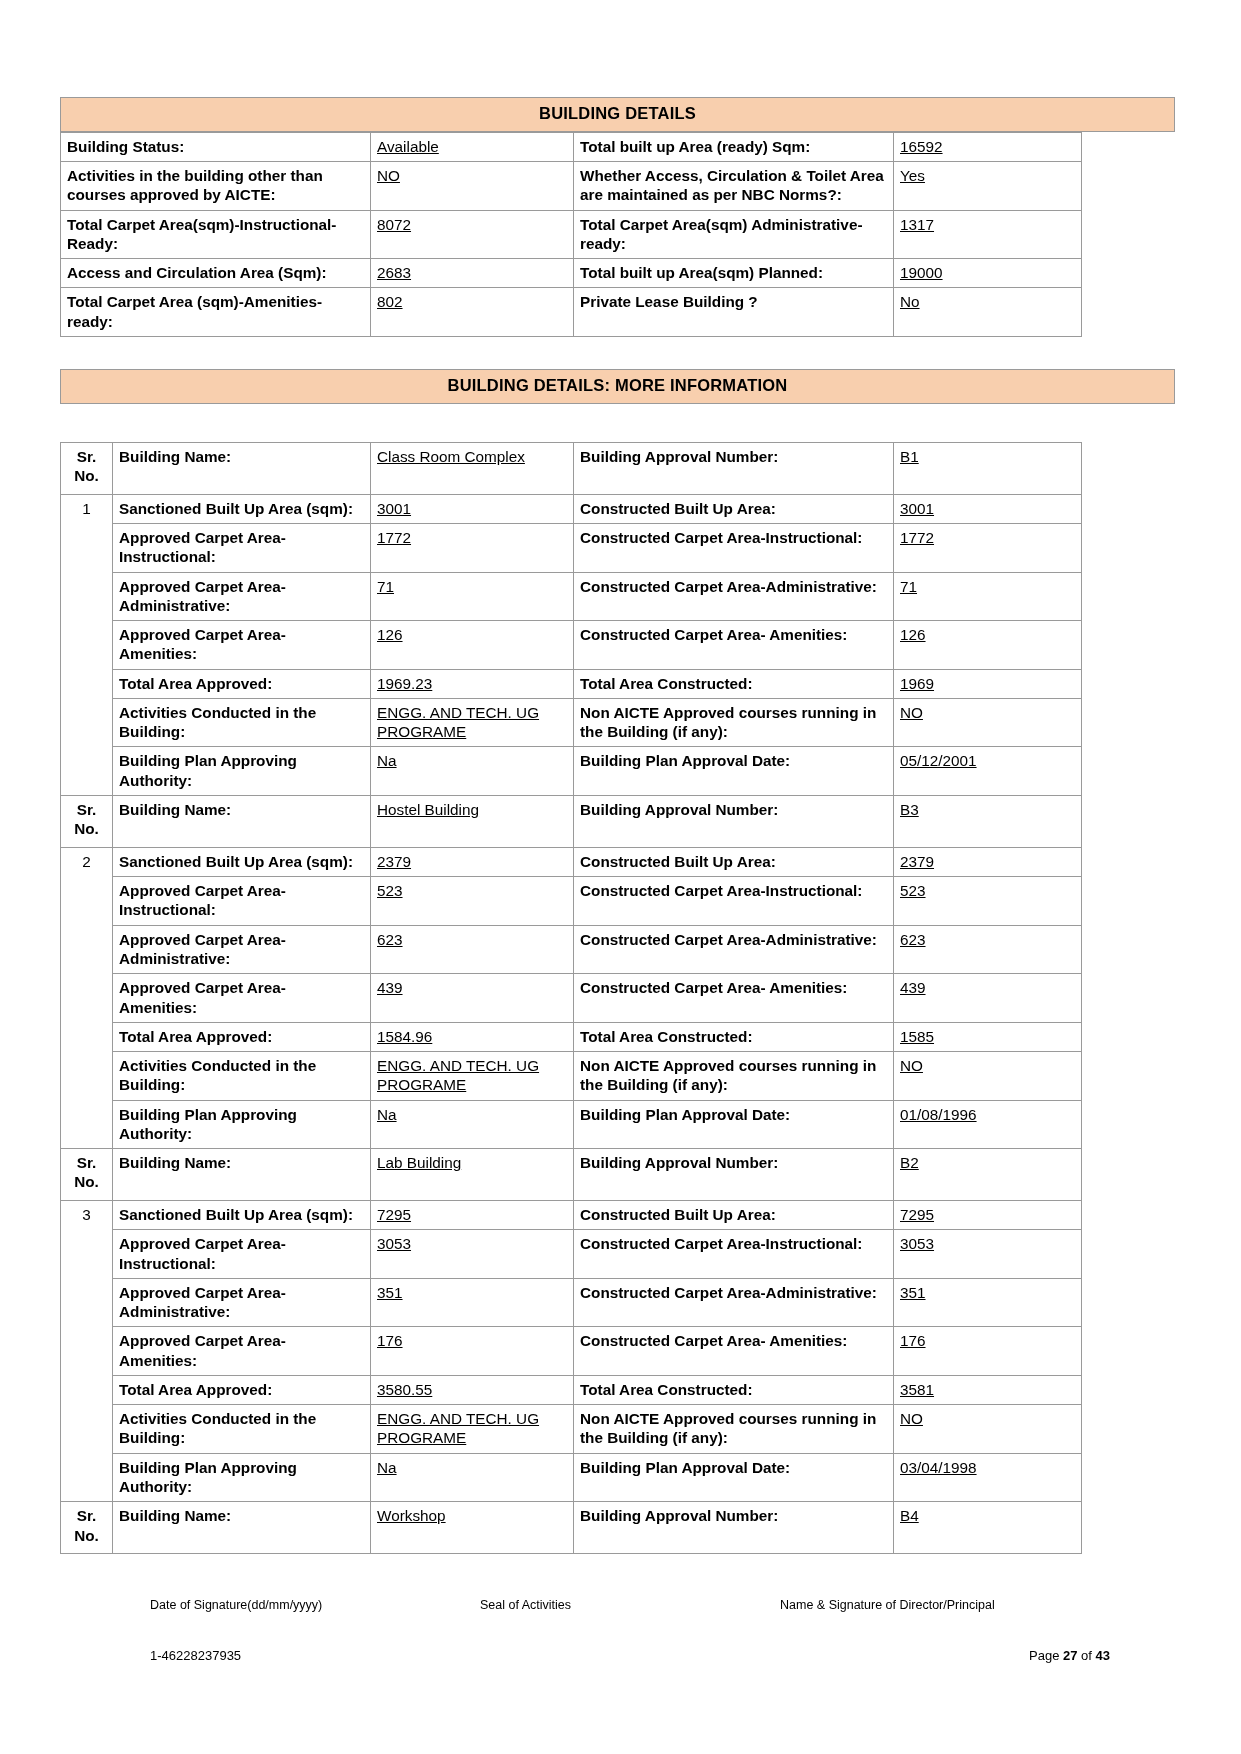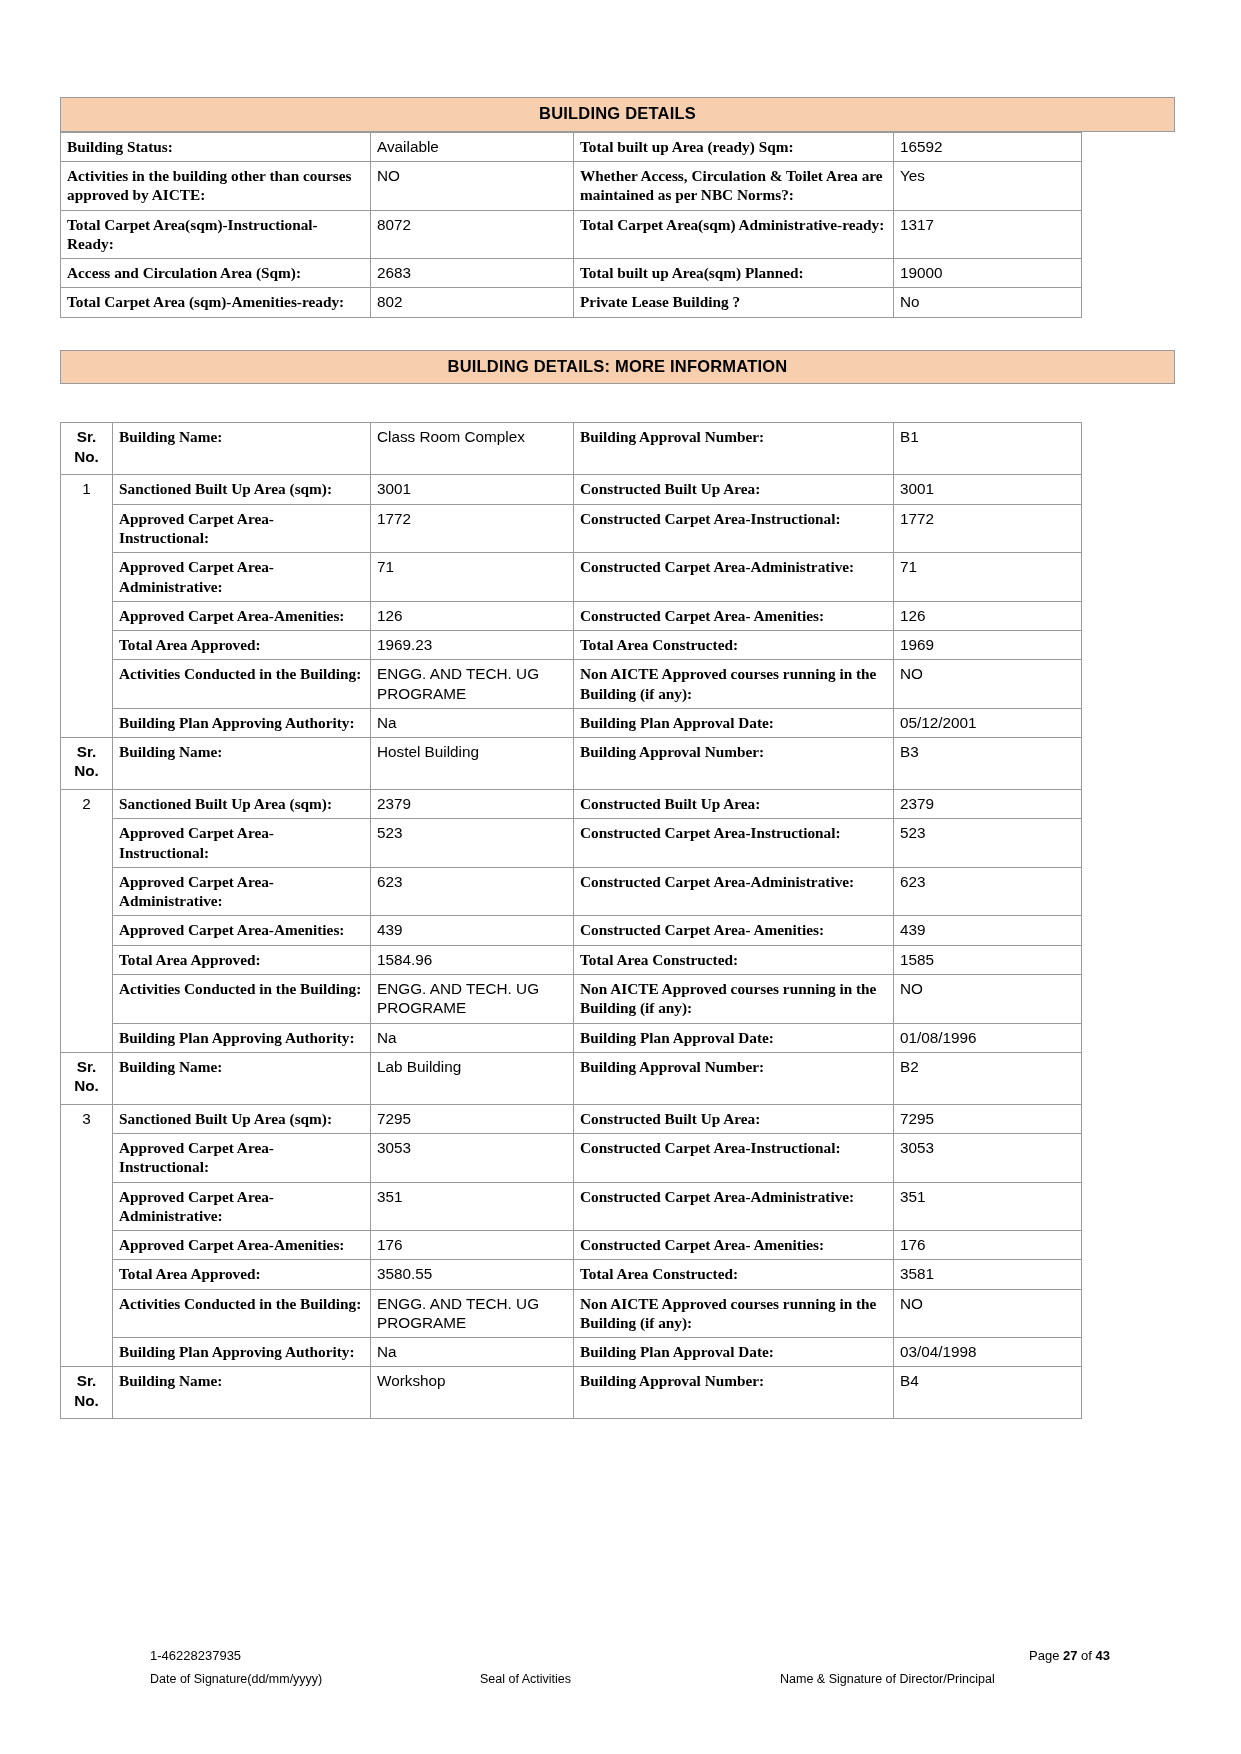--- a/index.html
+++ b/index.html
@@ -45,22 +45,22 @@
   }
   td {
     border: 1px solid #9a9a9a;
     vertical-align: top;
     padding: 4px 6px 5px 6px;
     font-size: 15.3px;
     line-height: 1.26;
     box-sizing: border-box;
     word-wrap: break-word;
   }
-  td.lbl { font-weight: bold; font-family: Liberation Serif, serif; }
-  td.val { font-weight: normal; }
+  td.lbl { font-weight: bold; }
+  td.val { font-weight: normal; text-decoration: underline; }
 
   
   .tbl-bd col.c1 { width: 310px; }
   .tbl-bd col.c2 { width: 203px; }
   .tbl-bd col.c3 { width: 320px; }
   .tbl-bd col.c4 { width: 188px; }
 
   
   .tbl-mi col.c0 { width: 52px; }
   .tbl-mi col.c1 { width: 258px; }
@@ -80,21 +80,21 @@
   td.srno .sr-stack { display: block; }
   td.srno .sr-stack span { display: block; }
   td.srnum {
     font-weight: normal;
     text-align: center;
     vertical-align: top;
   }
   tr.namerow td { height: 52px; }
   .sig-row {
     position: absolute;
-    top: 1672px;
+    top: 1598px;
     left: 150px;
     width: 960px;
     display: flex;
     font-size: 12.5px;
     align-items: flex-end;
   }
   .sig-row .s1 { width: 330px; }
   .sig-row .s2 { width: 300px; text-align: left; }
   .sig-row .s3 { flex: 1; text-align: left; }
 

